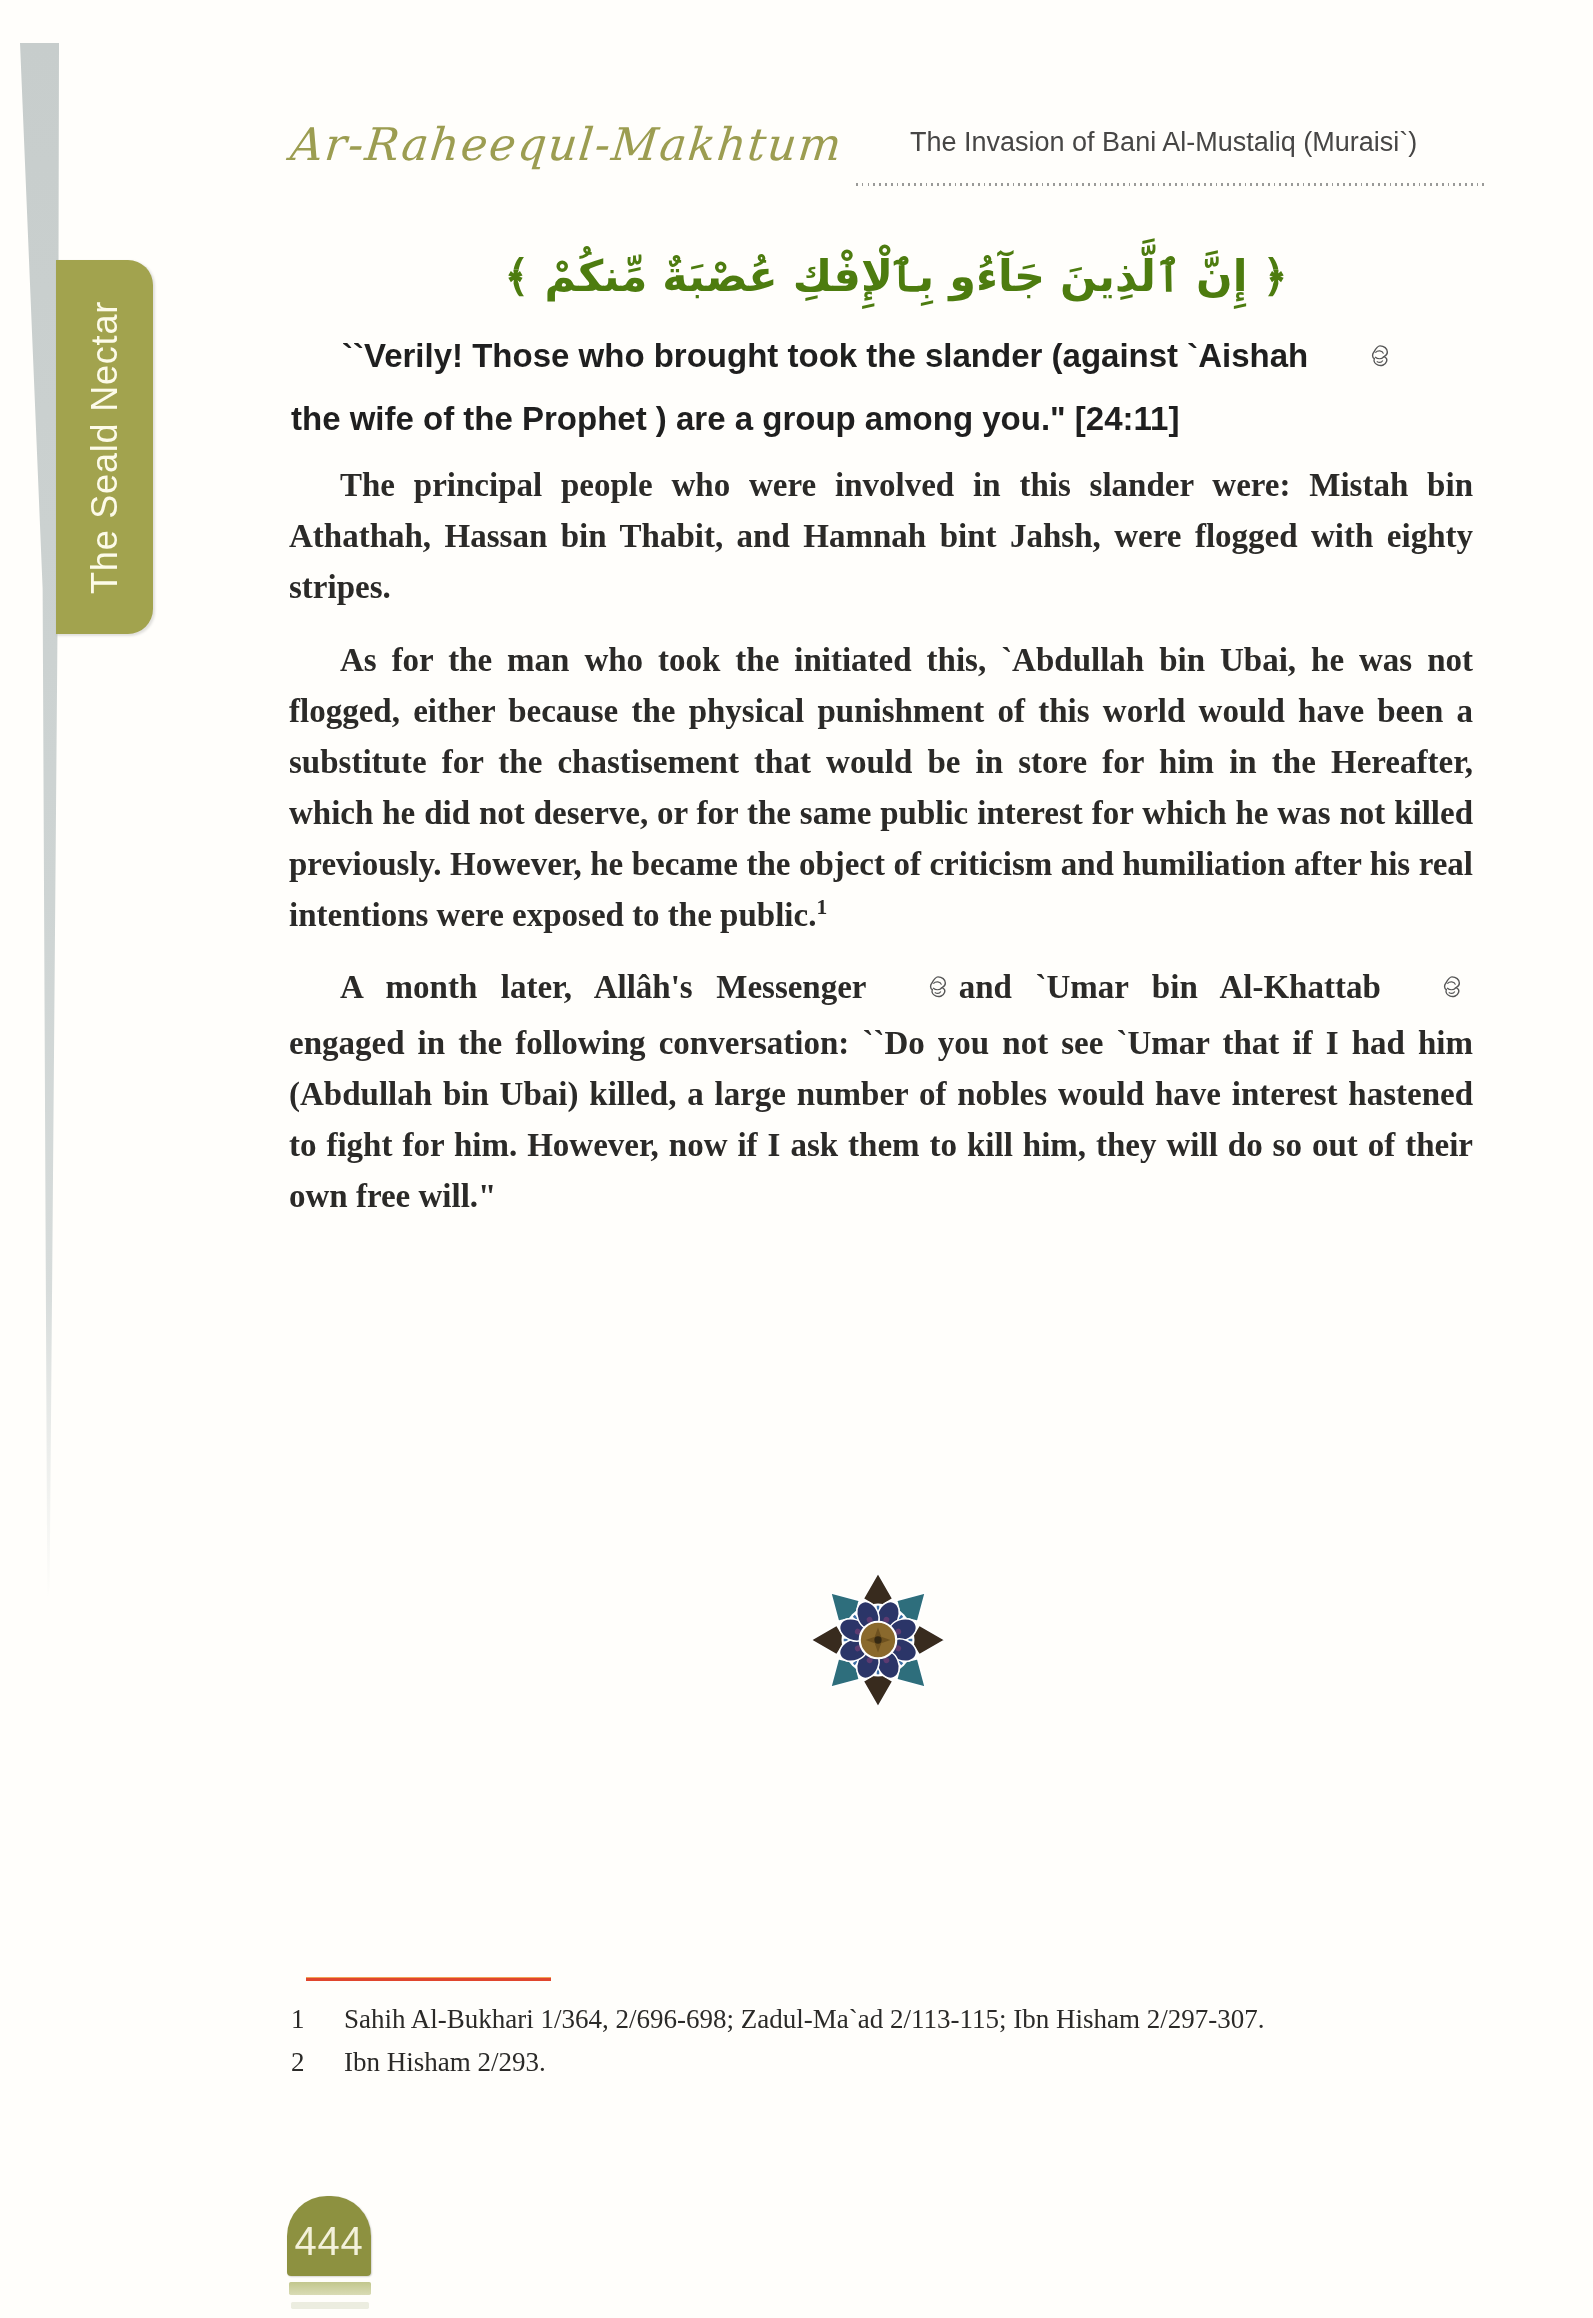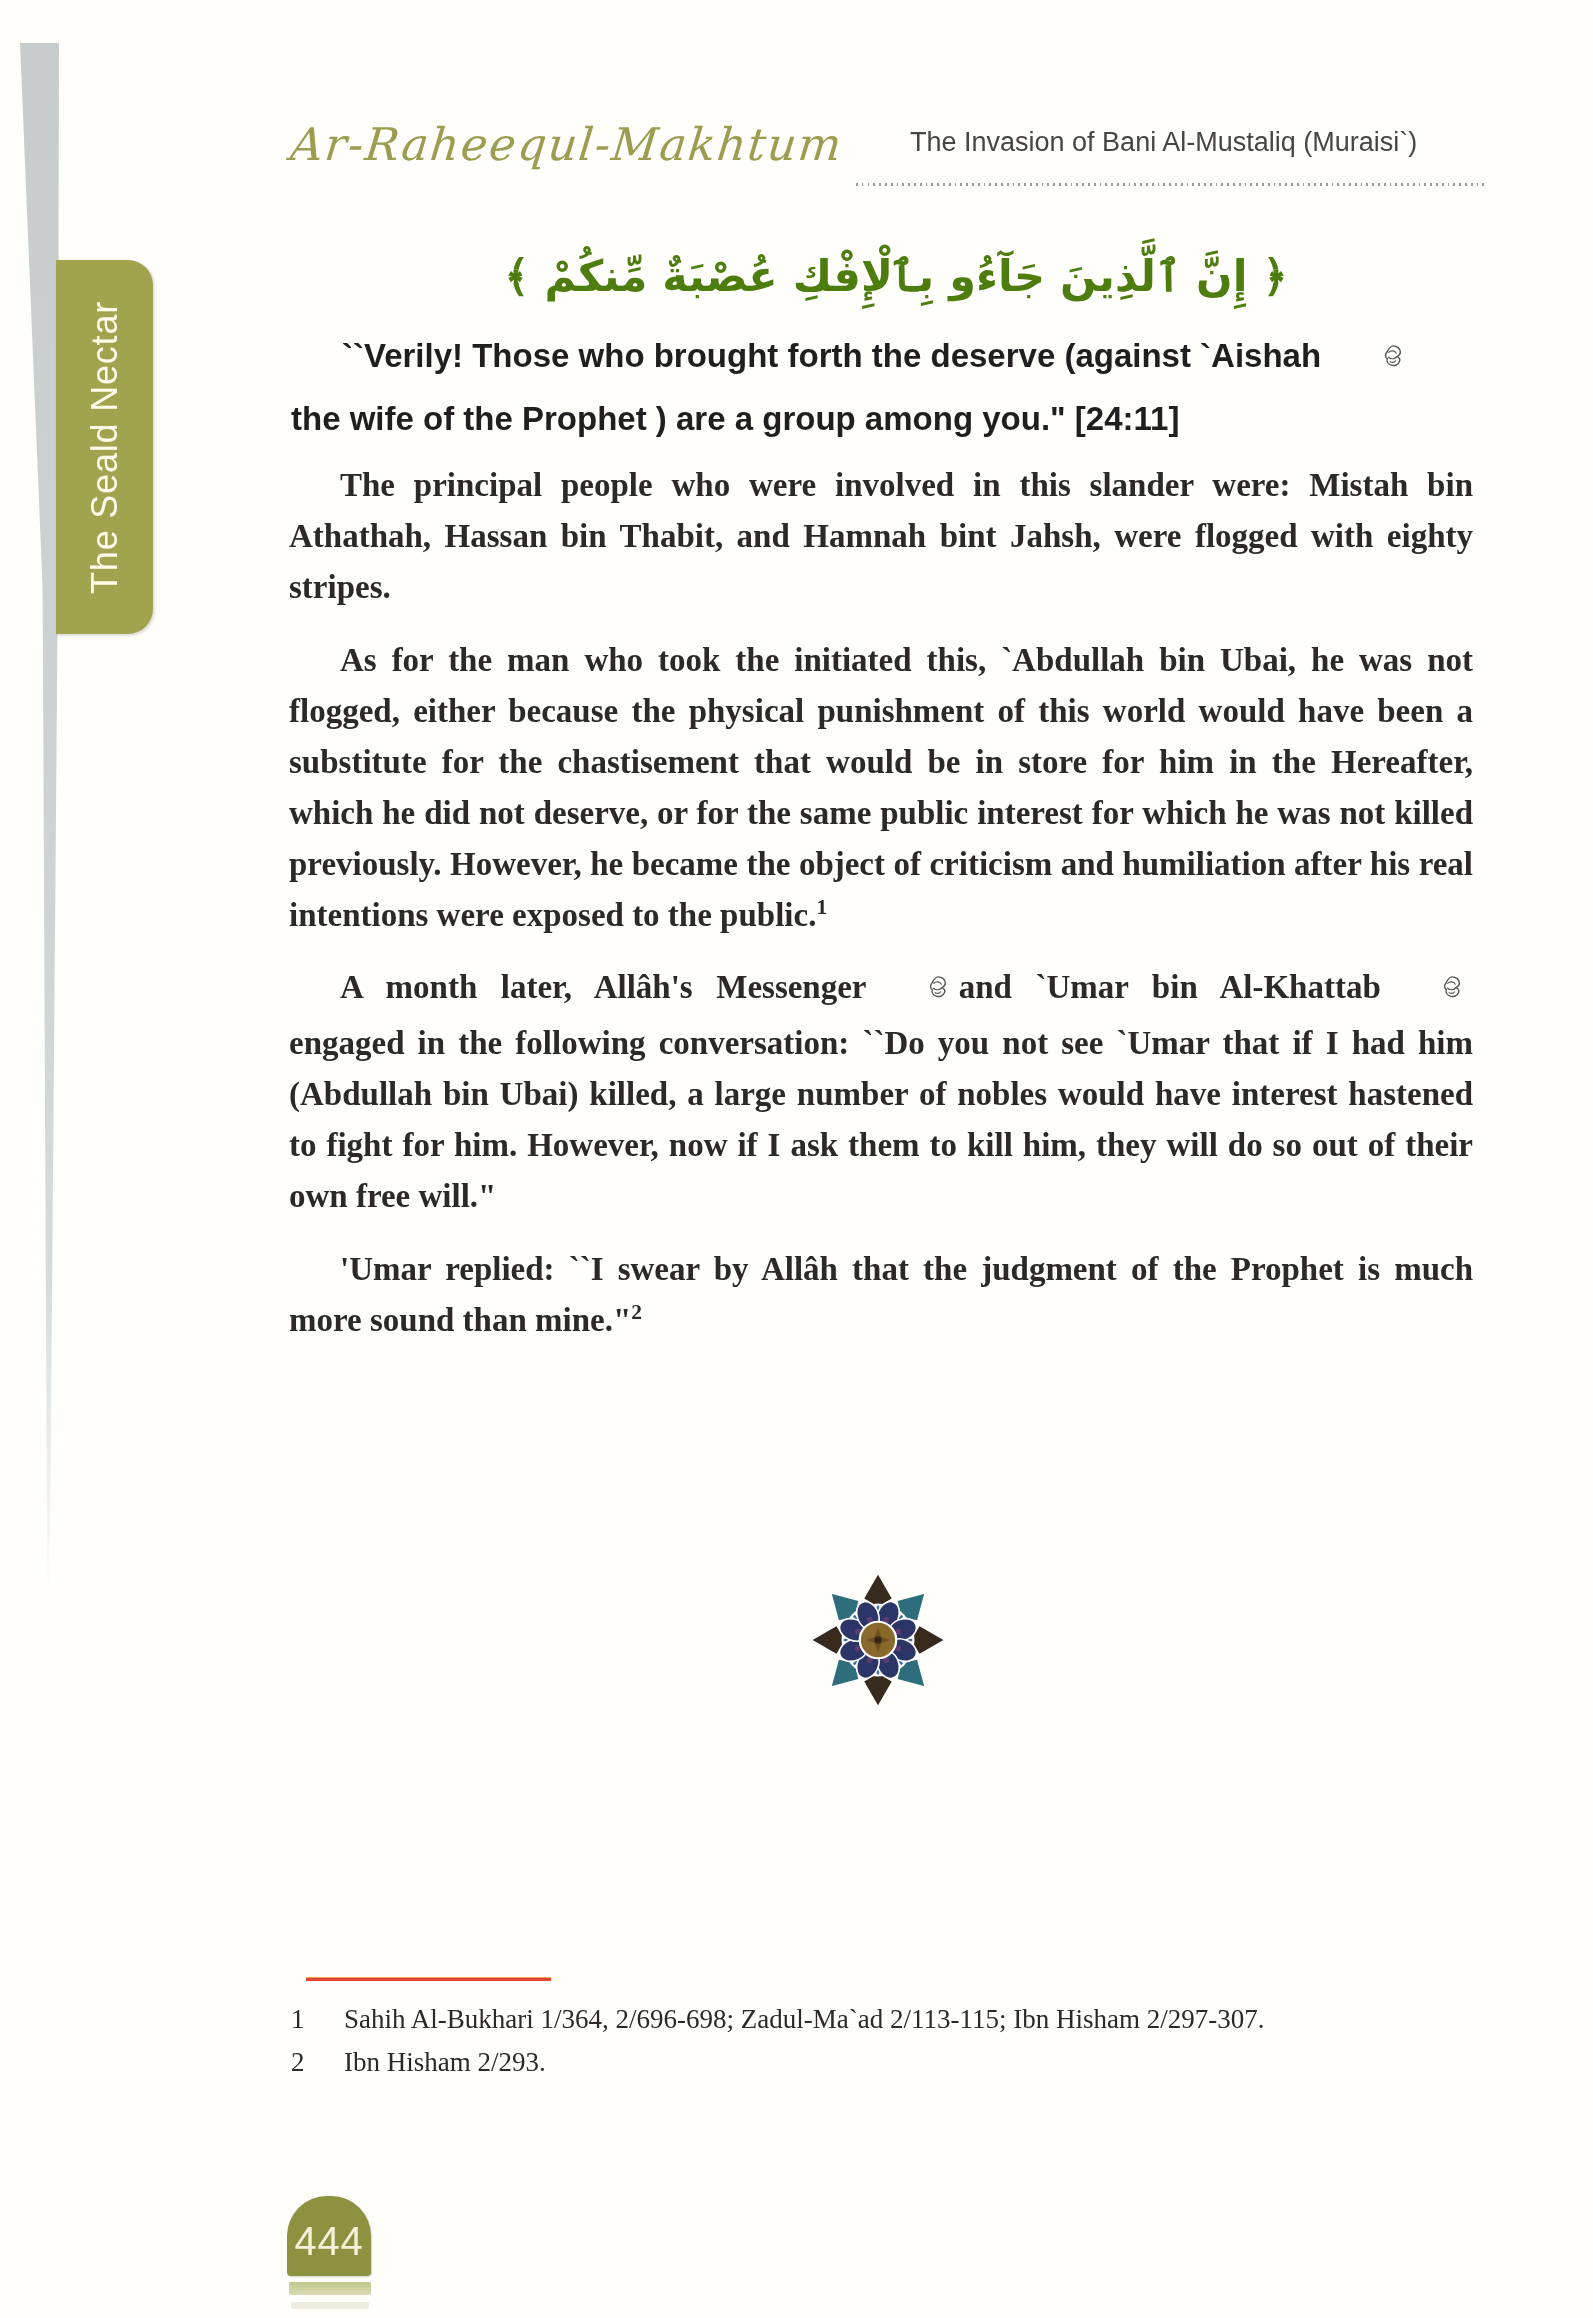--- a/index.html
+++ b/index.html
@@ -136,40 +136,39 @@
     <span class="vtext">The Seald Nectar</span>
   </div>
 
   <div class="header-script">Ar-Raheequl-Makhtum</div>
   <div class="header-dots"></div>
   <div class="header-title">The Invasion of Bani Al-Mustaliq (Muraisi`)</div>
 
   <div class="verse-arabic">﴿ إِنَّ ٱلَّذِينَ جَآءُو بِٱلْإِفْكِ عُصْبَةٌ مِّنكُمْ ﴾</div>
 
   <div class="verse-quote">
-    <span>``Verily! Those who brought forth the deserve (against `Aishah</span><span class="honorific"><svg width="28" height="30" viewBox="0 0 24 24">
+    <span>``Verily! Those who brought took the slander (against `Aishah</span><span class="honorific"><svg width="28" height="30" viewBox="0 0 24 24">
           <path d="M12 2.5c3.4 0 6.3 2.2 6.3 5.2 0 1.9-1 3.1-2.8 3.9 1.9.9 2.9 2.2 2.1 4.2-1.1 2.9-4.2 4.2-7.2 3.2-2.3-.8-4.2-2.9-3.3-5.6-1.8-1.1-2-3.8-.3-5.6C8 5.5 9.8 2.5 12 2.5z" fill="none" stroke="#565656" stroke-width="1.2"></path>
           <path d="M8 8.2c2-2 6-2 7 .9M7.8 12c2.2 2 5.4 2 7.4 0M9.2 15.8c2 1.2 4 1.2 5.2-.8" fill="none" stroke="#565656" stroke-width="1"></path>
         </svg></span><span>the wife of the Prophet ) are a group among you." [24:11]</span>
   </div>
 
   <div class="body-text">
     <p>The principal people who were involved in this slander were: Mistah bin Athathah, Hassan bin Thabit, and Hamnah bint Jahsh, were flogged with eighty stripes.</p>
 
     <p><span>As for the man who took the initiated this, `Abdullah bin Ubai, he was not flogged, either because the physical punishment of this world would have been a substitute for the chastisement that would be in store for him in the Hereafter, which he did not deserve, or for the same public interest for which he was not killed previously. However, he became the object of criticism and humiliation after his real intentions were exposed to the public.</span><sup>1</sup></p>
 
     <p><span>A month later, Allâh's Messenger</span><span class="honorific"><svg width="28" height="30" viewBox="0 0 24 24">
             <path d="M12 2.5c3.4 0 6.3 2.2 6.3 5.2 0 1.9-1 3.1-2.8 3.9 1.9.9 2.9 2.2 2.1 4.2-1.1 2.9-4.2 4.2-7.2 3.2-2.3-.8-4.2-2.9-3.3-5.6-1.8-1.1-2-3.8-.3-5.6C8 5.5 9.8 2.5 12 2.5z" fill="none" stroke="#565656" stroke-width="1.2"></path>
             <path d="M8 8.2c2-2 6-2 7 .9M7.8 12c2.2 2 5.4 2 7.4 0M9.2 15.8c2 1.2 4 1.2 5.2-.8" fill="none" stroke="#565656" stroke-width="1"></path>
           </svg></span><span>and `Umar bin Al-Khattab</span><span class="honorific"><svg width="28" height="30" viewBox="0 0 24 24">
             <path d="M12 2.5c3.4 0 6.3 2.2 6.3 5.2 0 1.9-1 3.1-2.8 3.9 1.9.9 2.9 2.2 2.1 4.2-1.1 2.9-4.2 4.2-7.2 3.2-2.3-.8-4.2-2.9-3.3-5.6-1.8-1.1-2-3.8-.3-5.6C8 5.5 9.8 2.5 12 2.5z" fill="none" stroke="#565656" stroke-width="1.2"></path>
             <path d="M8 8.2c2-2 6-2 7 .9M7.8 12c2.2 2 5.4 2 7.4 0M9.2 15.8c2 1.2 4 1.2 5.2-.8" fill="none" stroke="#565656" stroke-width="1"></path>
           </svg></span><span>engaged in the following conversation: ``Do you not see `Umar that if I had him (Abdullah bin Ubai) killed, a large number of nobles would have interest hastened to fight for him. However, now if I ask them to kill him, they will do so out of their own free will."</span></p>
 
-    <p><span>'Umar replied: ``I swear by Allâh that the judgment of the Prophet is much more sound than mine."</span><sup>2</sup></p>
   </div>
 
   <div class="ornament">
     <svg width="146" height="146" viewBox="-100 -100 200 200">
 
       <g>
         <polygon points="0,-92 20.5,-56.4 0,-44 -20.5,-56.4" fill="#382b1e" stroke="#fff" stroke-width="2.5"></polygon>
         <polygon points="0,-92 20.5,-56.4 0,-44 -20.5,-56.4" fill="#2e6e7c" stroke="#fff" stroke-width="2.5" transform="rotate(45)"></polygon>
         <polygon points="0,-92 20.5,-56.4 0,-44 -20.5,-56.4" fill="#382b1e" stroke="#fff" stroke-width="2.5" transform="rotate(90)"></polygon>
         <polygon points="0,-92 20.5,-56.4 0,-44 -20.5,-56.4" fill="#2e6e7c" stroke="#fff" stroke-width="2.5" transform="rotate(135)"></polygon>

